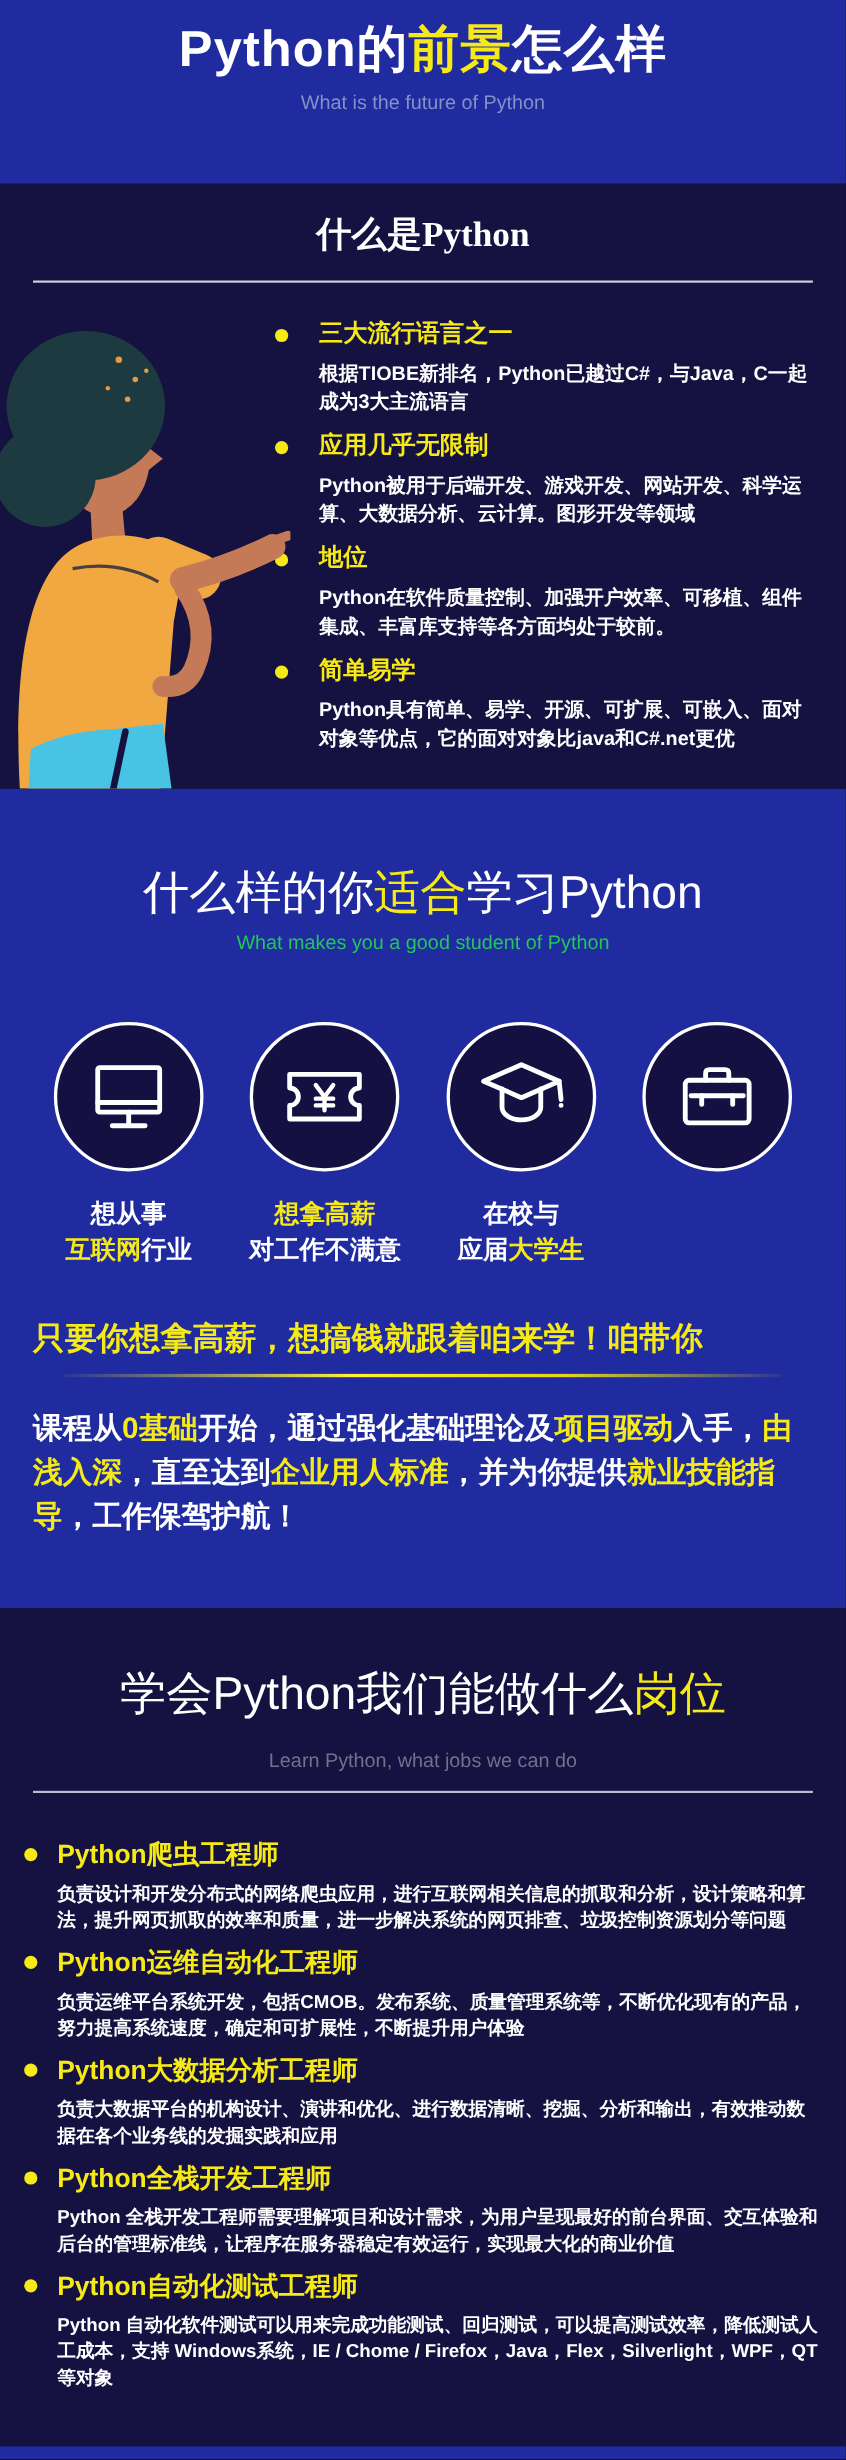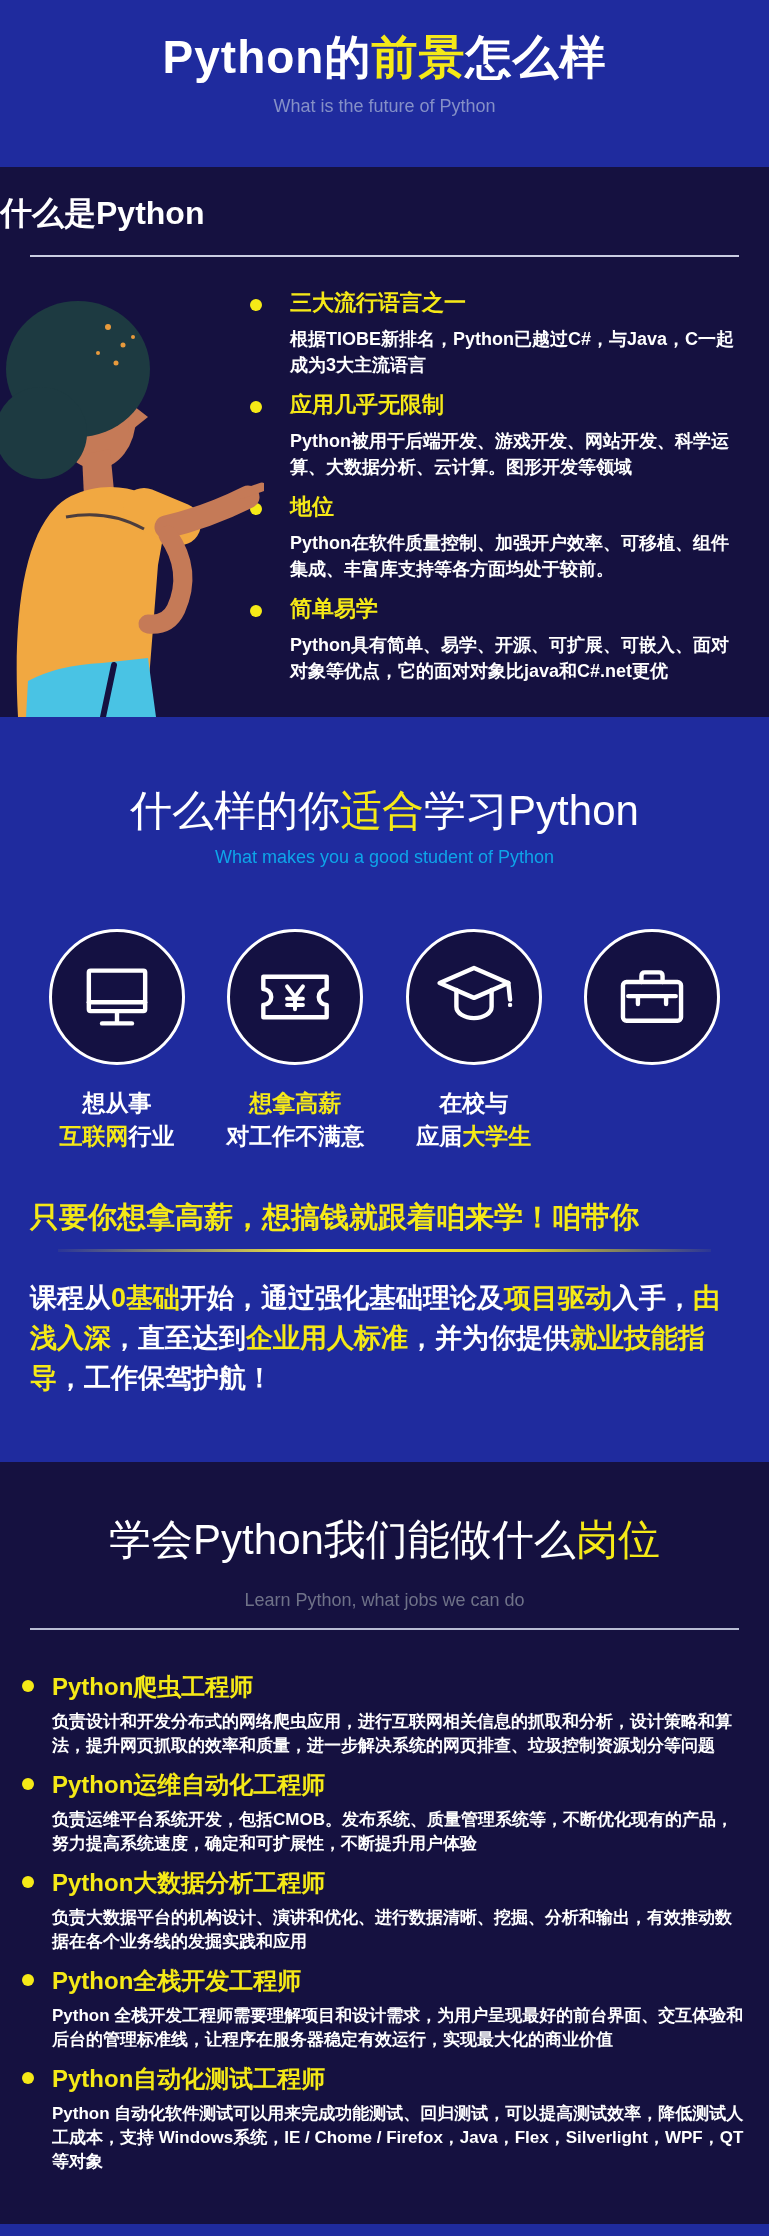--- a/index.html
+++ b/index.html
@@ -6,42 +6,42 @@
   .page{
     position:relative;width:769px;height:2236px;margin:0 auto;overflow:hidden;
     background:#151140;color:#ffffff;
     font-family:"Liberation Sans","DejaVu Sans",sans-serif;font-weight:700;
   }
   .royal{background:#1f2b9e;}
   .navy{background:#151140;}
   .hl{color:#f5e917;}
 
   
-  .header{height:167px;box-sizing:border-box;padding-top:28px;text-align:center;}
+  .header{height:167px;box-sizing:border-box;padding-top:15px;text-align:center;}
   .main-title{margin:0;font-size:46px;line-height:58px;letter-spacing:1px;font-weight:800;}
   .sub{font-weight:400;font-size:18px;line-height:24px;}
   .header .sub{color:#8590c7;margin-top:8px;}
 
   
   .what{height:550px;box-sizing:border-box;position:relative;overflow:hidden;padding-top:26px;}
-  .sec-title-sm{margin:0 0 22px;font-size:32px;line-height:40px;}
+  .sec-title-sm{margin:0 0 22px;text-align:center;font-size:32px;line-height:40px;font-family:Liberation Serif, serif;}
   .divider{height:2px;background:#c9cde2;margin:0 30px;}
   .what .divider{margin-bottom:32px;}
   .person{position:absolute;left:-4px;bottom:0;width:268px;height:452px;}
   .bullets{margin:0 24px 0 250px;}
   .bullet-item{display:flex;margin-bottom:13px;}
   .dot{width:12px;height:12px;border-radius:50%;background:#f5e917;flex:none;margin-top:10px;}
   .bullet-text{margin-left:28px;}
   .bullet-text h3{margin:0 0 9px;font-size:22px;line-height:28px;color:#f5e917;}
   .bullet-text p{margin:0;font-size:18px;line-height:26px;font-weight:600;}
 
   
   .suit{height:745px;box-sizing:border-box;padding-top:66px;}
   .sec-title{margin:0;text-align:center;font-size:42px;line-height:56px;font-weight:400;}
-  .suit .sub{text-align:center;color:#0ea5e9;margin-top:6px;}
+  .suit .sub{text-align:center;color:#22c55e;margin-top:6px;}
   .audiences{display:flex;justify-content:space-between;padding:0 28px;margin-top:60px;}
   .audience{width:178px;display:flex;flex-direction:column;align-items:center;}
   .circle{width:136px;height:136px;border-radius:50%;background:#141142;border:3px solid #ffffff;
           display:flex;align-items:center;justify-content:center;box-sizing:border-box;}
   .circle svg{width:88px;height:88px;stroke:#ffffff;fill:none;stroke-width:5;
               stroke-linecap:round;stroke-linejoin:round;}
   .aud-label{margin-top:22px;text-align:center;font-size:23px;line-height:33px;}
   .headline{margin:44px 30px 0;color:#f5e917;font-size:29px;line-height:40px;}
   .ydivider{height:3px;margin:12px 58px 0;
             background:linear-gradient(90deg,rgba(245,233,23,0.05),#ffef3a 40%,#e3d41f 70%,rgba(245,233,23,0.05));}

